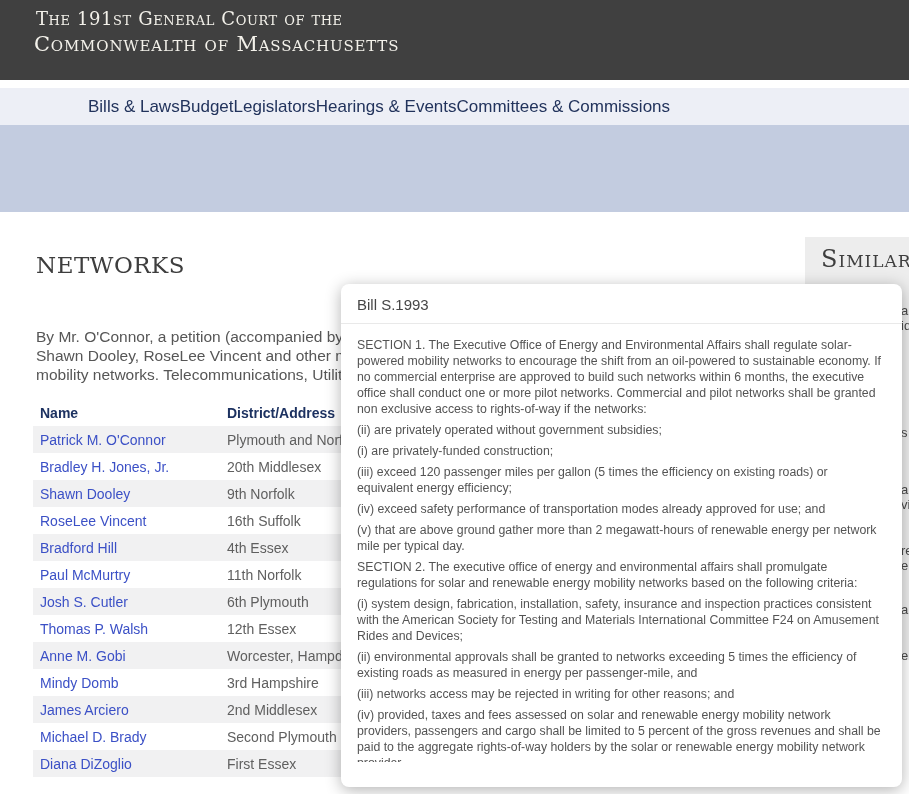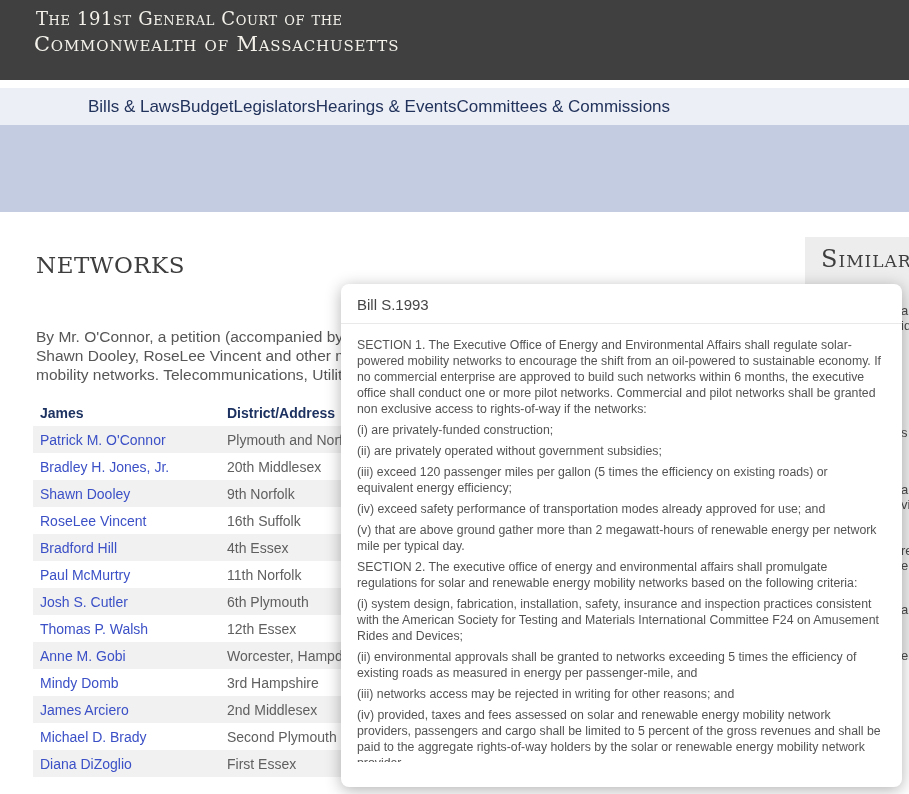--- a/index.html
+++ b/index.html
@@ -88,21 +88,21 @@
     <div>mobility networks. Telecommunications, Utilities and Energy.</div>
   </div>
 
   <table class="petitioners">
     <colgroup>
         <col class="c1">
         <col class="c2">
       </colgroup>
     <thead>
       <tr>
-        <th>James</th>
+        <th>Name</th>
         <th>District/Address</th>
       </tr>
     </thead>
     <tbody>
       <tr>
           <td class="name"><a>Patrick M. O'Connor</a></td>
           <td class="dist">Plymouth and Norfolk</td>
         </tr>
       <tr>
           <td class="name"><a>Bradley H. Jones, Jr.</a></td>
@@ -165,22 +165,22 @@
   <span class="edge-frag" style="top:497px">vi</span>
   <span class="edge-frag" style="top:543px">re</span>
   <span class="edge-frag" style="top:558px">er</span>
   <span class="edge-frag" style="top:602px">a</span>
   <span class="edge-frag" style="top:648px">e</span>
 
   <div class="modal">
     <div class="m-head">Bill S.1993</div>
     <div class="m-body">
       <p>SECTION 1. The Executive Office of Energy and Environmental Affairs shall regulate solar-powered mobility networks to encourage the shift from an oil-powered to sustainable economy. If no commercial enterprise are approved to build such networks within 6 months, the executive office shall conduct one or more pilot networks. Commercial and pilot networks shall be granted non exclusive access to rights-of-way if the networks:</p>
+      <p>(ii) are privately operated without government subsidies;</p>
       <p>(i) are privately-funded construction;</p>
-      <p>(ii) are privately operated without government subsidies;</p>
       <p>(iii) exceed 120 passenger miles per gallon (5 times the efficiency on existing roads) or equivalent energy efficiency;</p>
       <p>(iv) exceed safety performance of transportation modes already approved for use; and</p>
       <p>(v) that are above ground gather more than 2 megawatt-hours of renewable energy per network mile per typical day.</p>
       <p>SECTION 2. The executive office of energy and environmental affairs shall promulgate regulations for solar and renewable energy mobility networks based on the following criteria:</p>
       <p>(i) system design, fabrication, installation, safety, insurance and inspection practices consistent with the American Society for Testing and Materials International Committee F24 on Amusement Rides and Devices;</p>
       <p>(ii) environmental approvals shall be granted to networks exceeding 5 times the efficiency of existing roads as measured in energy per passenger-mile, and</p>
       <p>(iii) networks access may be rejected in writing for other reasons; and</p>
       <p>(iv) provided, taxes and fees assessed on solar and renewable energy mobility network providers, passengers and cargo shall be limited to 5 percent of the gross revenues and shall be paid to the aggregate rights-of-way holders by the solar or renewable energy mobility network provider.</p>
     </div>
   </div>

